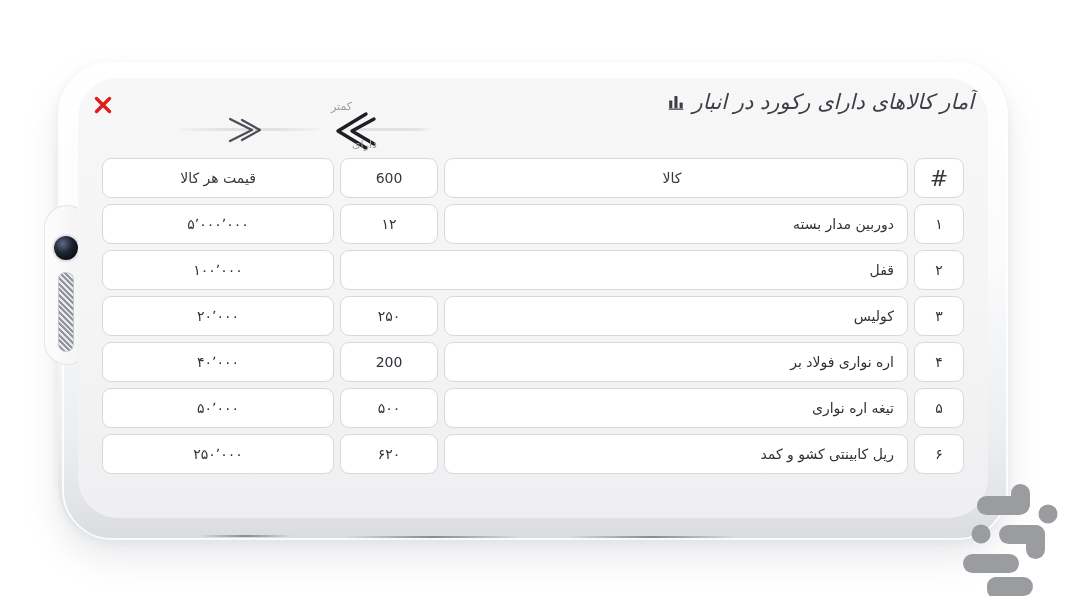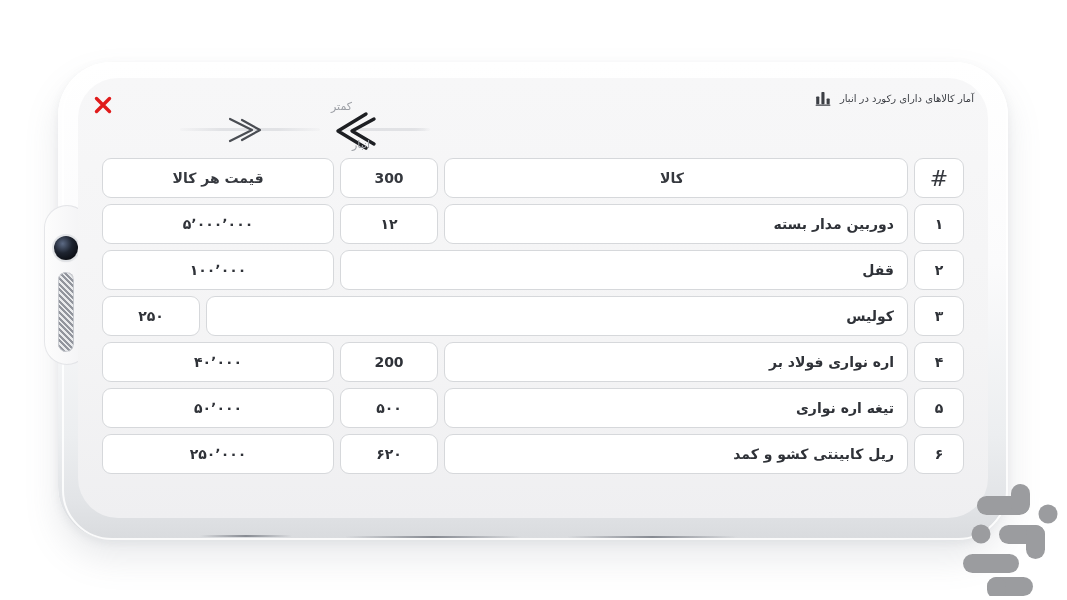--- a/index.html
+++ b/index.html
@@ -129,24 +129,25 @@
   .title-wrap {
     position: absolute;
     right: 14px;
     top: 12px;
     display: flex;
     align-items: center;
     gap: 9px;
     direction: rtl;
   }
   .title-text {
-    font-size: 10px;
+    font-size: 21px;
     color: #3c3f45;
     letter-spacing: 0.1px;
     white-space: nowrap;
+    font-style: italic;
   }
   .stats-icon { display:block; }
 
   
   .annot {
     position: absolute;
     pointer-events: none;
   }
   .annot-line {
     position: absolute;
@@ -181,21 +182,20 @@
     background: #ffffff;
     border: 1px solid #d6d8db;
     border-radius: 9px;
     height: 40px;
     display: flex;
     align-items: center;
     justify-content: center;
     font-size: 14px;
     color: #2f3238;
     box-sizing: border-box;
-    font-weight: bold;
   }
 
   .c-idx   { width: 50px; flex: 0 0 50px; }
   .c-item  { flex: 1 1 auto; justify-content: flex-start; padding-right: 13px; }
   .c-qty   { width: 98px; flex: 0 0 98px; }
   .c-price { width: 232px; flex: 0 0 232px; }
 
   .header-row .cell { font-size: 14px; color: #35383e; }
   .header-row .c-idx { font-size: 22px; font-weight: 400; }
 
@@ -262,49 +262,50 @@
 
         <div class="annot-label" style="left:253px; top:-2px;">کمتر</div>
 
         <svg width="64" height="46" viewBox="0 0 64 46" style="position:absolute; left:248px; top:6px;">
           <path d="M40 6 L12 23 L40 40" fill="none" stroke="#1d1f23" stroke-width="3.4" stroke-linecap="round" stroke-linejoin="round"></path>
           <path d="M48 11 L26 23 L48 36" fill="none" stroke="#1d1f23" stroke-width="3.4" stroke-linecap="round" stroke-linejoin="round"></path>
         </svg>
 
         <div class="annot-line" style="left:296px; top:26px; width:56px;"></div>
 
-        <div class="annot-label" style="left:274px; top:36px;">انبار</div>
+        <div class="annot-label" style="left:274px; top:36px;">دارای</div>
       </div>
 
       <div class="table">
 
         <div class="trow header-row">
           <div class="cell c-idx">#</div>
           <div class="cell c-item">کالا</div>
-          <div class="cell c-qty">300</div>
+          <div class="cell c-qty">600</div>
           <div class="cell c-price">قیمت هر کالا</div>
         </div>
 
         <div class="trow">
           <div class="cell c-idx">۱</div>
           <div class="cell c-item">دوربین مدار بسته</div>
           <div class="cell c-qty">۱۲</div>
           <div class="cell c-price">۵٬۰۰۰٬۰۰۰</div>
         </div>
 
         <div class="trow">
           <div class="cell c-idx">۲</div>
           <div class="cell c-item">قفل</div>
           <div class="cell c-price">۱۰۰٬۰۰۰</div>
         </div>
 
         <div class="trow">
           <div class="cell c-idx">۳</div>
           <div class="cell c-item">کولیس</div>
           <div class="cell c-qty">۲۵۰</div>
+          <div class="cell c-price">۲۰٬۰۰۰</div>
         </div>
 
         <div class="trow">
           <div class="cell c-idx">۴</div>
           <div class="cell c-item">اره نواری فولاد بر</div>
           <div class="cell c-qty">200</div>
           <div class="cell c-price">۴۰٬۰۰۰</div>
         </div>
 
         <div class="trow">

